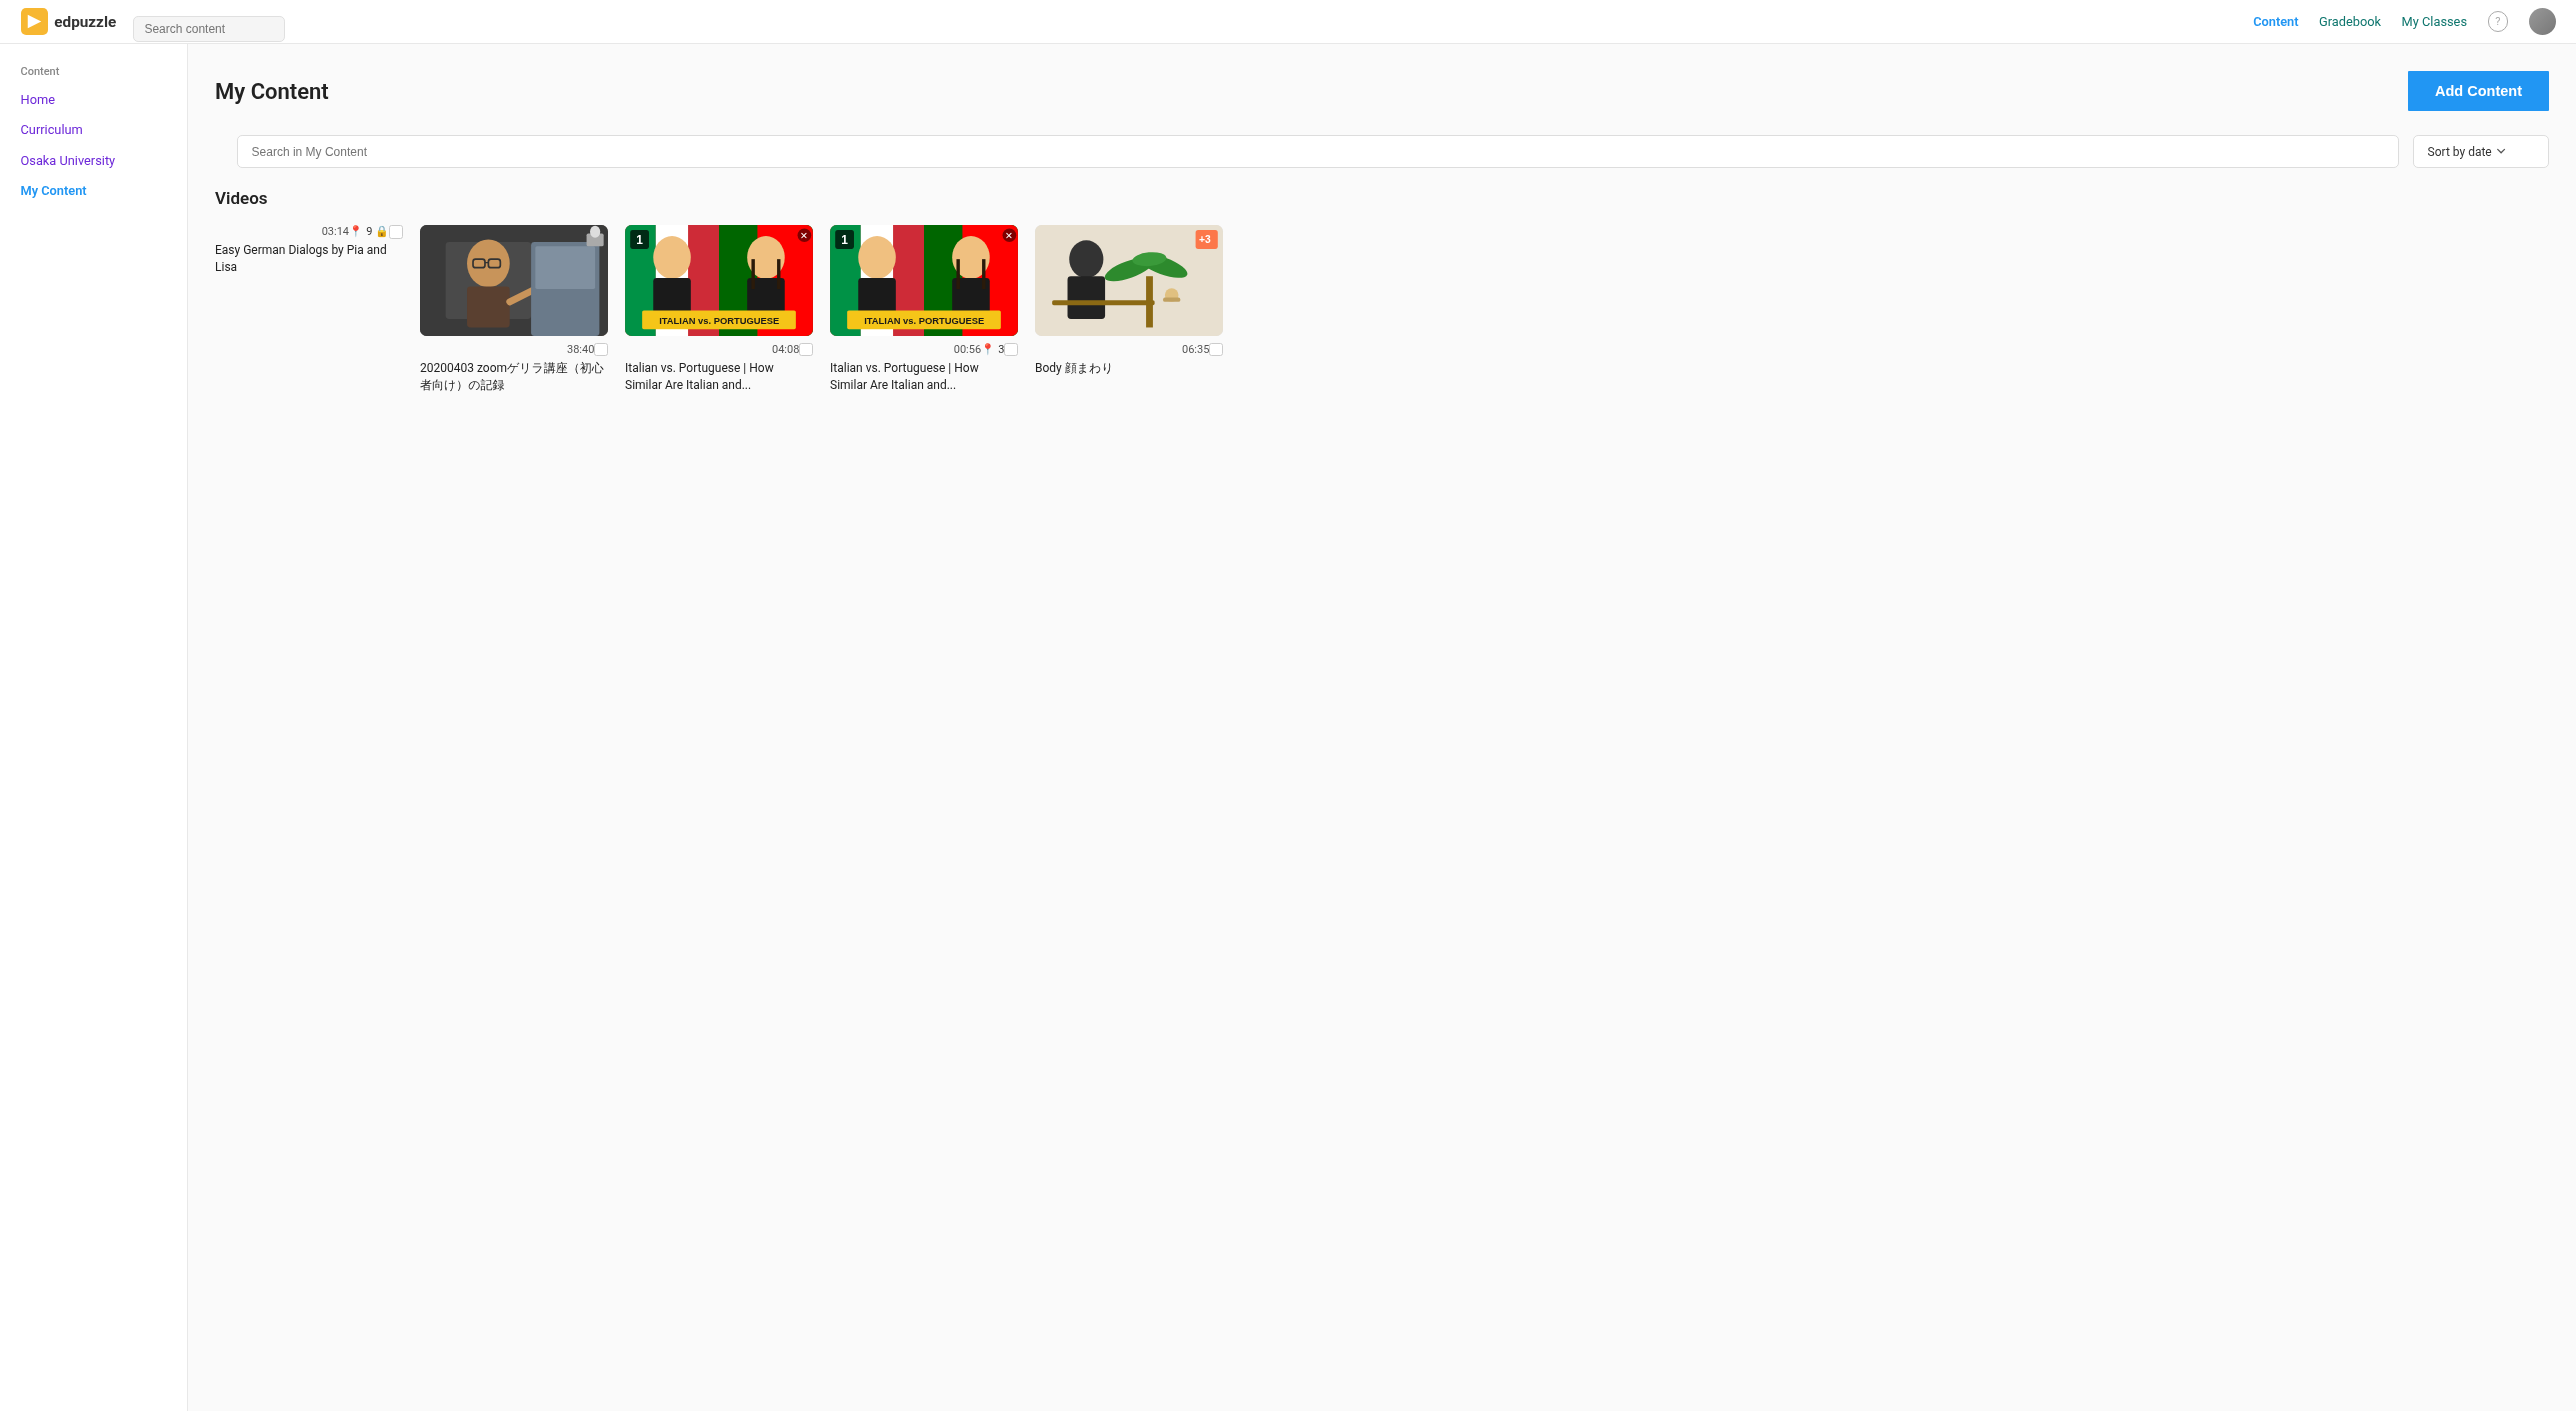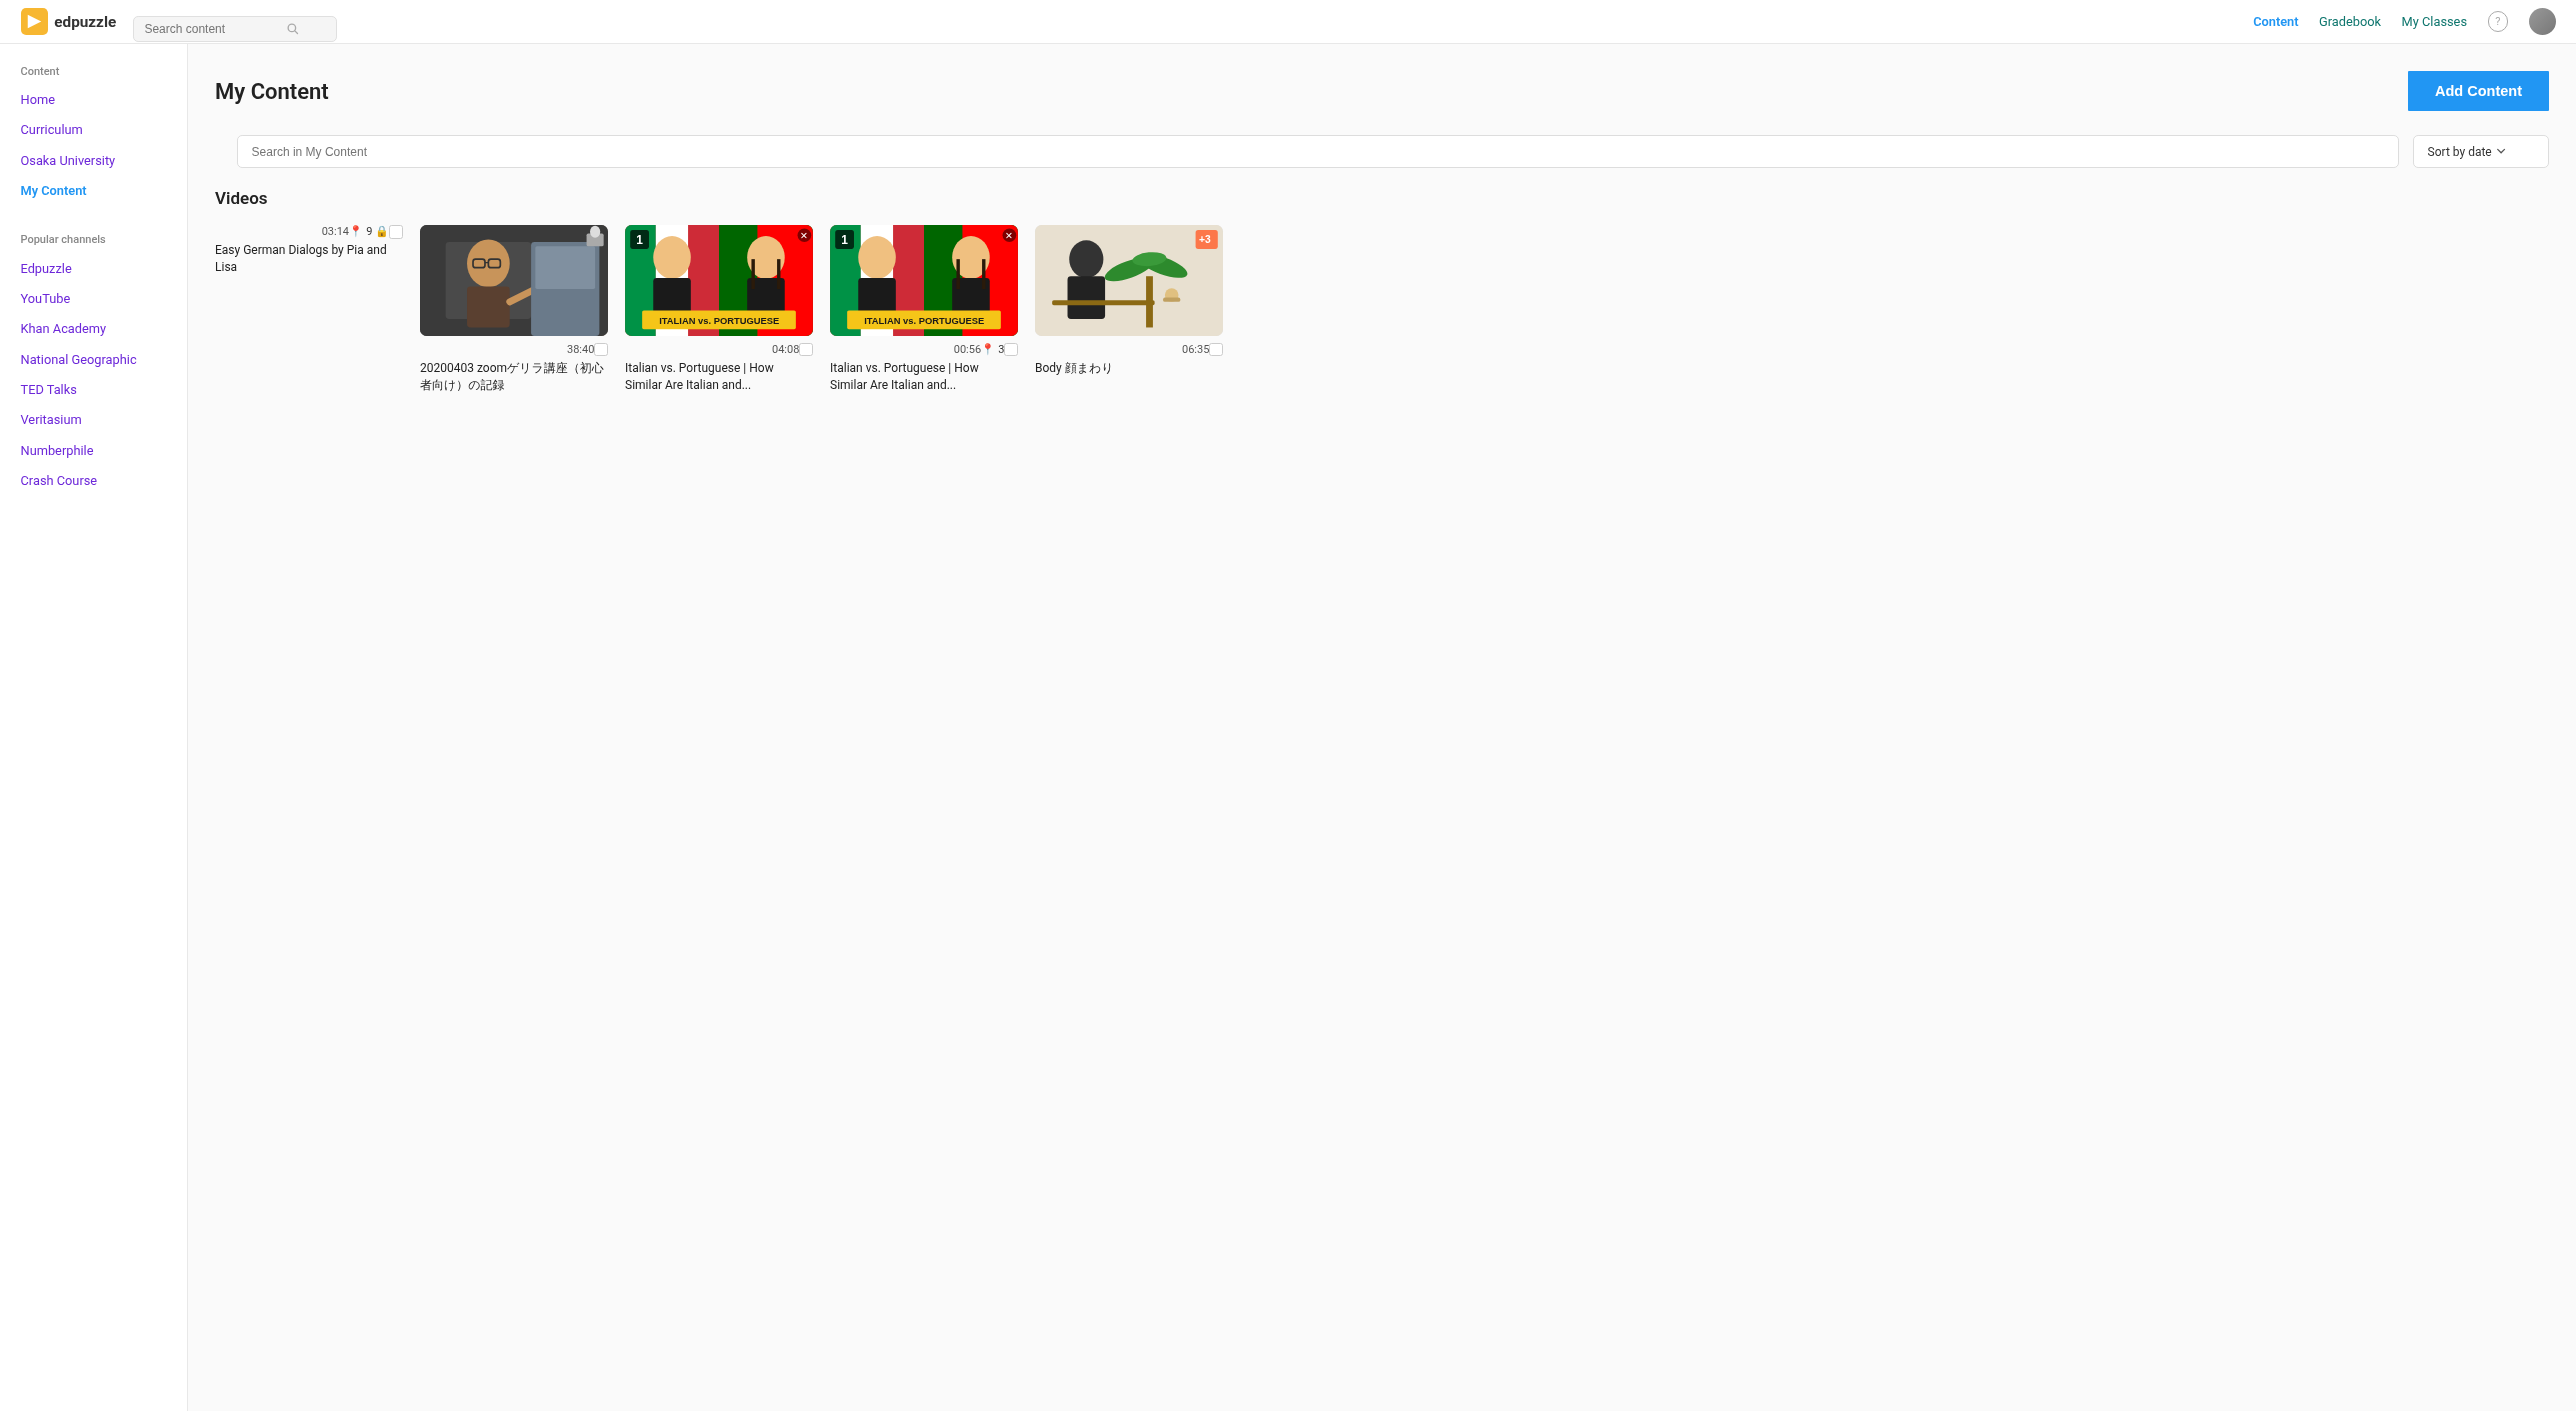--- a/index.html
+++ b/index.html
@@ -9,21 +9,21 @@
     .topnav {
       display: flex; align-items: center; justify-content: space-between;
       height: 44px; padding: 0 20.5px; border-bottom: 0.9px solid #e8e8e8;
       background: #fff; position: fixed; top: 0; left: 0; right: 0; z-index: 100;
     }
     .topnav-left { display: flex; align-items: center; gap: 17px; }
     .logo { display: flex; align-items: center; gap: 6.8px; font-weight: 700; font-size: 15.3px; color: #333; }
     .logo-icon { width: 27px; height: 27px; }
     .search-bar {
       display: flex; align-items: center; background: #f5f5f5; border: 0.9px solid #e0e0e0;
-      border-radius: 5.1px; padding: 5.1px 10.2px; gap: 6.8px; width: 204px; margin-top: 15px;
+      border-radius: 5.1px; padding: 5.1px 10.2px; gap: 6.8px; width: 152px; margin-top: 15px;
     }
     .search-bar input { border: none; background: transparent; outline: none; font-size: 12px; color: #333; width: 136px; }
     .topnav-right { display: flex; align-items: center; gap: 20.5px; }
     .nav-link { font-size: 12.8px; color: #0f766e; cursor: pointer; text-decoration: none; }
     .nav-link.active { color: #2196F3; font-weight: 600; }
     .help-icon { width: 20.5px; height: 20.5px; border: 1.7px solid #aaa; border-radius: 50%; display: flex; align-items: center; justify-content: center; font-size: 11px; color: #aaa; cursor: pointer; }
     .avatar { width: 27px; height: 27px; border-radius: 50%; background: #bbb; overflow: hidden; cursor: pointer; }
     .avatar-img { width: 100%; height: 100%; background: linear-gradient(135deg, #999, #777); }
 
     
@@ -132,31 +132,20 @@
 
   <aside class="sidebar">
     <div class="sidebar-section">
       <div class="sidebar-section-label">Content</div>
       <div class="sidebar-item">Home</div>
       <div class="sidebar-item">Curriculum</div>
       <div class="sidebar-item">Osaka University</div>
       <div class="sidebar-item active">My Content</div>
     </div>
     <div class="sidebar-divider"></div>
-    <div class="sidebar-section">
-      <div class="sidebar-section-label">Popular channels</div>
-      <div class="sidebar-item">Edpuzzle</div>
-      <div class="sidebar-item">YouTube</div>
-      <div class="sidebar-item">Khan Academy</div>
-      <div class="sidebar-item">National Geographic</div>
-      <div class="sidebar-item">TED Talks</div>
-      <div class="sidebar-item">Veritasium</div>
-      <div class="sidebar-item">Numberphile</div>
-      <div class="sidebar-item">Crash Course</div>
-    </div>
   </aside>
 
   <main class="main-content">
 
     <div class="page-header">
       <h1 class="page-title">My Content</h1>
       <button class="add-content-btn">Add Content</button>
     </div>
 
     <div class="filter-row">

